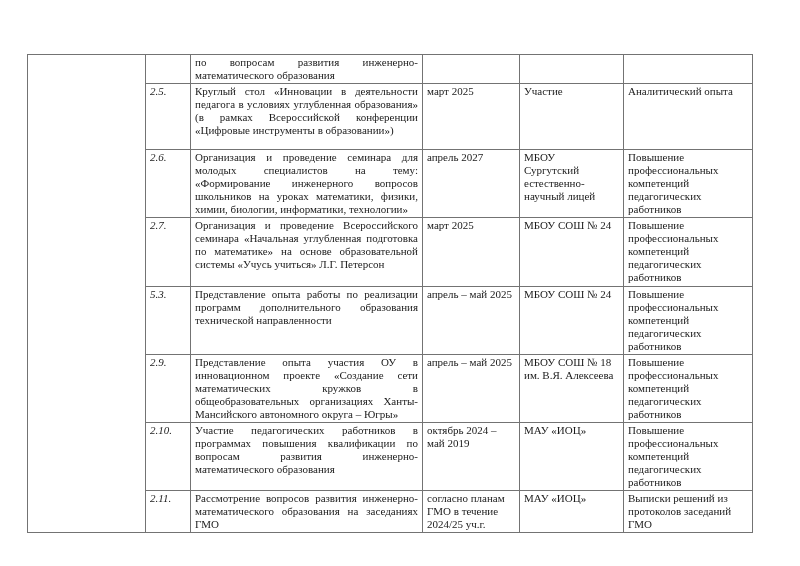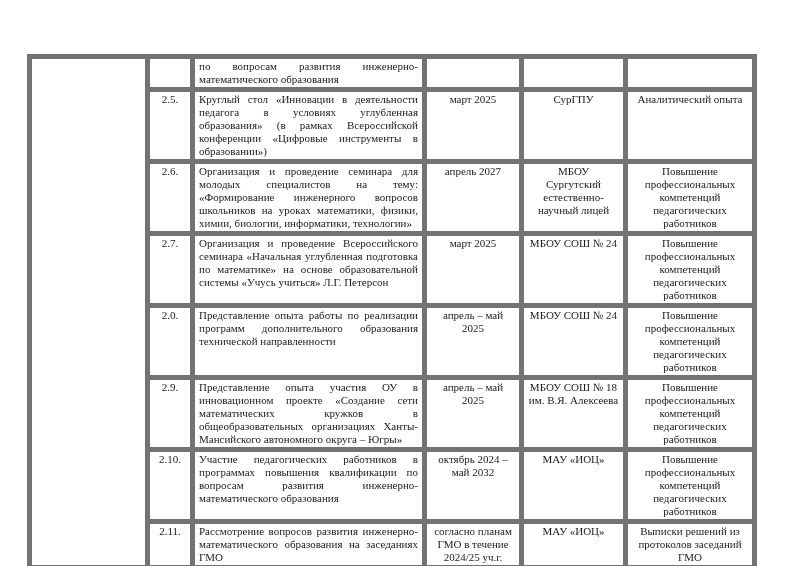--- a/index.html
+++ b/index.html
@@ -10,33 +10,33 @@
     font-family:"Liberation Serif","DejaVu Serif",serif;
     overflow:hidden;
   }
   table.doc-table{
     position:absolute;left:27px;top:54px;
     width:725px;
     border-collapse:collapse;
     table-layout:fixed;
   }
   table.doc-table td{
-    border:5px solid #737373;
+    border:1px solid #737373;
     vertical-align:top;
     font-size:11px;
     line-height:13px;
     color:#1b1b1b;
     padding:1px 4px;
     overflow:hidden;
     word-wrap:break-word;
   }
   td.spanner{background:#ffffff;}
-  td.num{text-align:center;padding:1px 1px;}
+  td.num{text-align:left;padding:1px 1px;font-style:italic;}
   td.act{text-align:justify;}
-  td.ctr{text-align:center;white-space:pre-line;}
+  td.ctr{white-space:pre-line;}
   tr.r0{height:28px;}
   tr.r1{height:66px;}
   tr.r2{height:64px;}
   tr.r3{height:69px;}
   tr.r4{height:65px;}
   tr.r5{height:67px;}
   tr.r6{height:65px;}
   tr.r7{height:39px;}
 </style>
 </head>
@@ -58,60 +58,60 @@
         <td class="num"></td>
         <td class="act">по вопросам развития инженерно-математического образования</td>
         <td class="ctr"></td>
         <td class="ctr"></td>
         <td class="ctr"></td>
       </tr>
       <tr class="r1">
         <td class="num">2.5.</td>
         <td class="act">Круглый стол «Инновации в деятельности педагога в условиях углубленная образования» (в рамках Всероссийской конференции «Цифровые инструменты в образовании»)</td>
         <td class="ctr">март 2025</td>
-        <td class="ctr">СурГПУ</td>
+        <td class="ctr">Участие</td>
         <td class="ctr">Аналитический опыта</td>
       </tr>
       <tr class="r2">
         <td class="num">2.6.</td>
         <td class="act">Организация и проведение семинара для молодых специалистов на тему: «Формирование инженерного вопросов школьников на уроках математики, физики, химии, биологии, информатики, технологии»</td>
         <td class="ctr">апрель 2027</td>
         <td class="ctr">МБОУ
 Сургутский
 естественно-
 научный лицей</td>
         <td class="ctr">Повышение профессиональных компетенций педагогических работников</td>
       </tr>
       <tr class="r3">
         <td class="num">2.7.</td>
         <td class="act">Организация и проведение Всероссийского семинара «Начальная углубленная подготовка по математике» на основе образовательной системы «Учусь учиться» Л.Г. Петерсон</td>
         <td class="ctr">март 2025</td>
         <td class="ctr">МБОУ СОШ № 24</td>
         <td class="ctr">Повышение профессиональных компетенций педагогических работников</td>
       </tr>
       <tr class="r4">
-        <td class="num">2.0.</td>
+        <td class="num">5.3.</td>
         <td class="act">Представление опыта работы  по реализации программ дополнительного образования технической направленности</td>
         <td class="ctr">апрель – май 2025</td>
         <td class="ctr">МБОУ СОШ № 24</td>
         <td class="ctr">Повышение профессиональных компетенций педагогических работников</td>
       </tr>
       <tr class="r5">
         <td class="num">2.9.</td>
         <td class="act">Представление опыта участия ОУ в инновационном проекте «Создание сети математических кружков в общеобразовательных организациях Ханты-Мансийского автономного округа – Югры»</td>
         <td class="ctr">апрель – май 2025</td>
         <td class="ctr">МБОУ СОШ № 18
 им. В.Я. Алексеева</td>
         <td class="ctr">Повышение профессиональных компетенций педагогических работников</td>
       </tr>
       <tr class="r6">
         <td class="num">2.10.</td>
         <td class="act">Участие педагогических работников в программах повышения квалификации по вопросам развития инженерно-математического образования</td>
         <td class="ctr">октябрь 2024 –
-май 2032</td>
+май 2019</td>
         <td class="ctr">МАУ «ИОЦ»</td>
         <td class="ctr">Повышение профессиональных компетенций педагогических работников</td>
       </tr>
       <tr class="r7">
         <td class="num">2.11.</td>
         <td class="act">Рассмотрение вопросов развития инженерно-математического образования на заседаниях ГМО</td>
         <td class="ctr">согласно планам
 ГМО в течение
 2024/25 уч.г.</td>
         <td class="ctr">МАУ «ИОЦ»</td>

